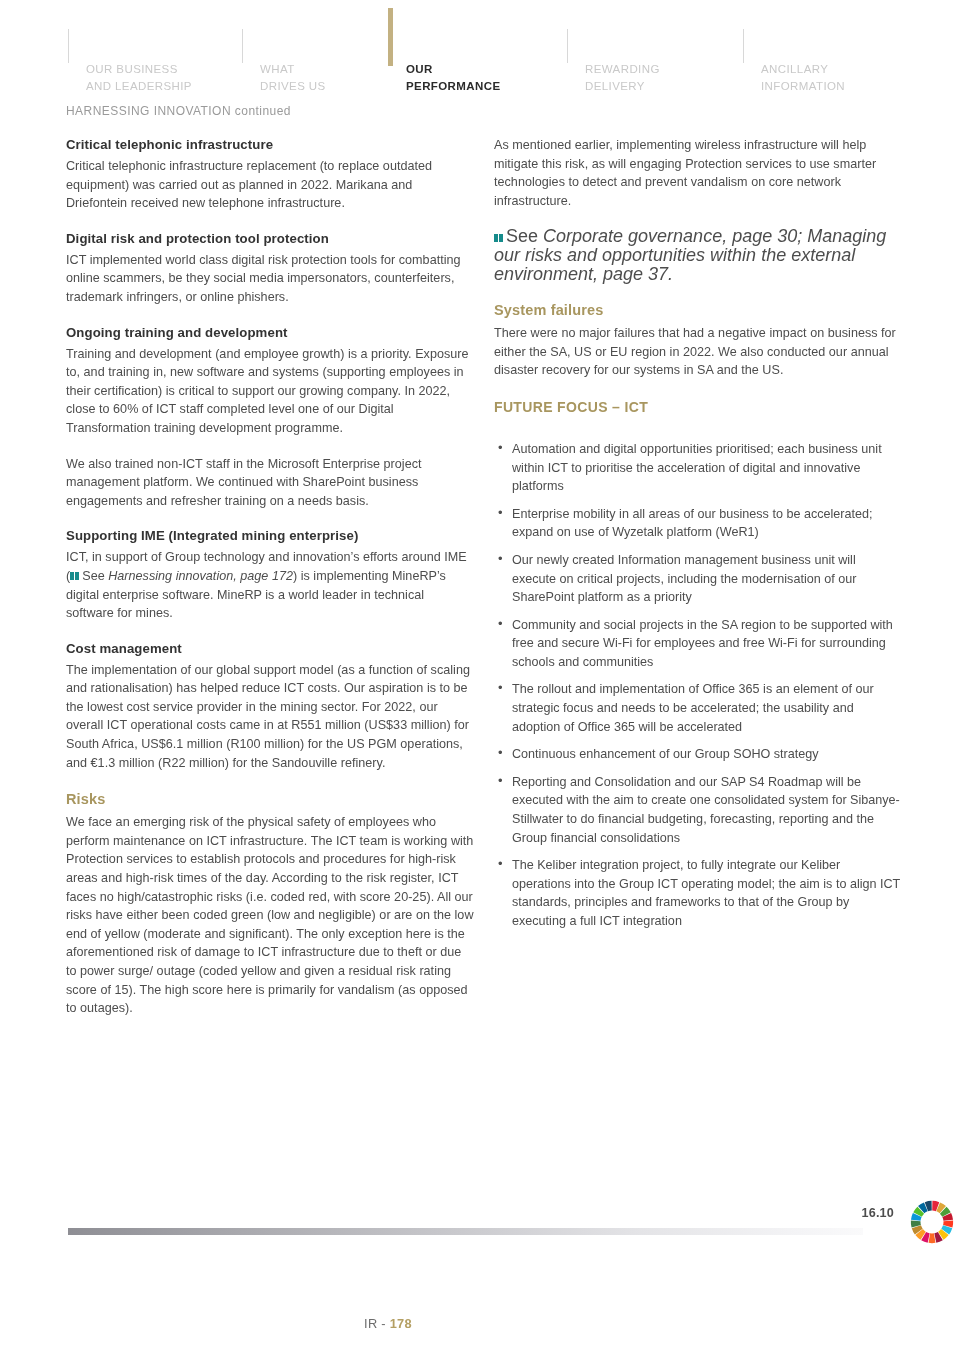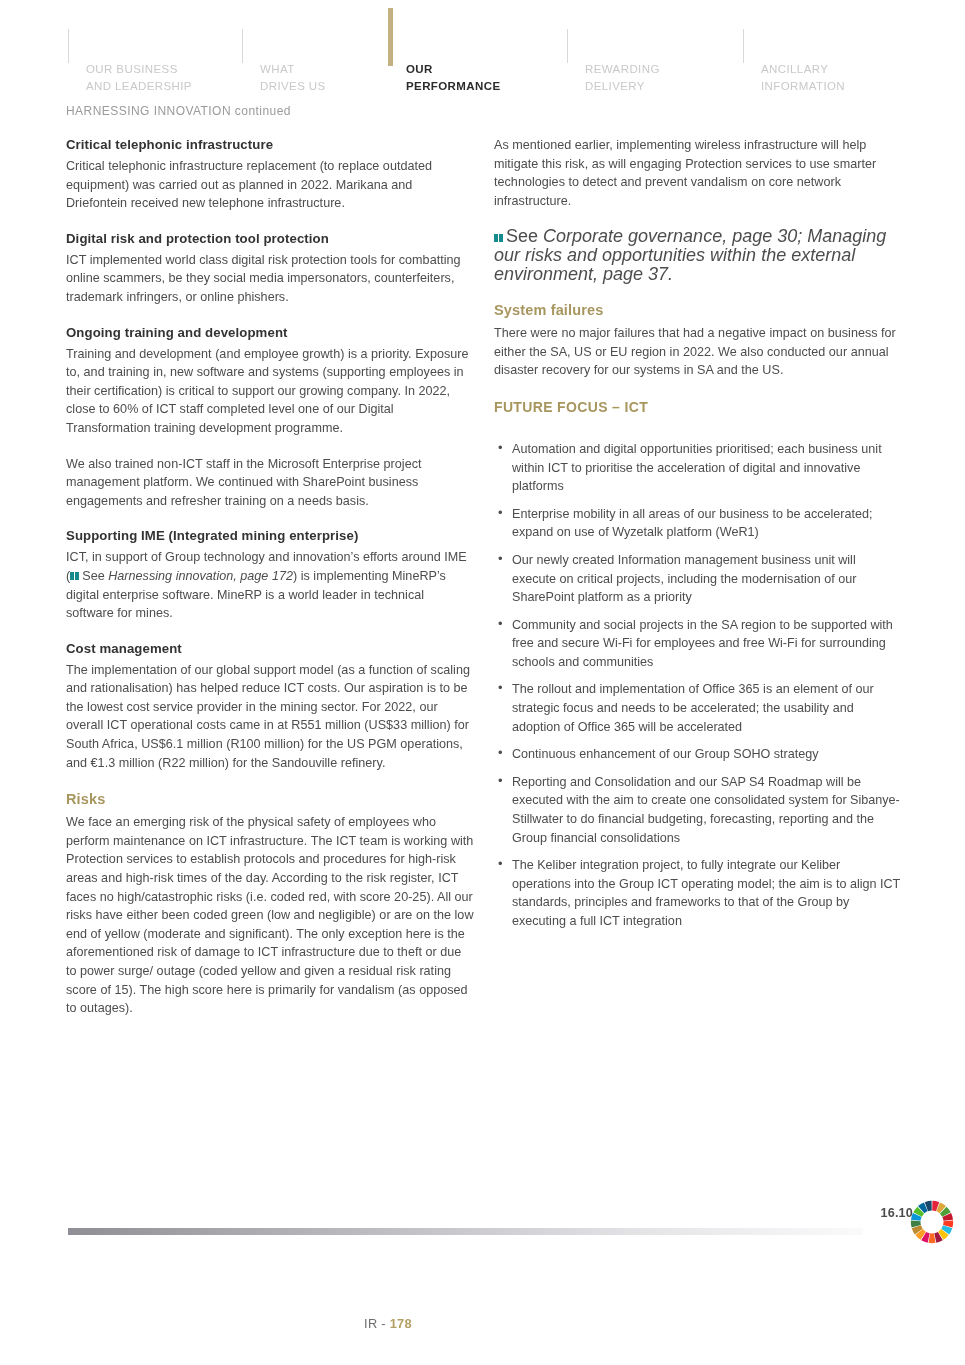--- a/index.html
+++ b/index.html
@@ -181,21 +181,21 @@
   .grad-bar {
     position: absolute;
     left: 68px;
     top: 0px;
     width: 795px;
     height: 7px;
     background: linear-gradient(to right, #8e8e94 0%, #a9a9ae 22%, #c8c8cc 48%, #e4e4e7 72%, #f4f4f6 92%, #fafafb 100%);
   }
   .section-num {
     position: absolute;
-    right: 52px;
+    right: 71px;
     top: -22px;
     font-size: 12.6px;
     font-weight: bold;
     color: #4d4d4d;
     letter-spacing: 0.2px;
   }
   .sdg-logo {
     position: absolute;
     right: 10px;
     top: -29px;

